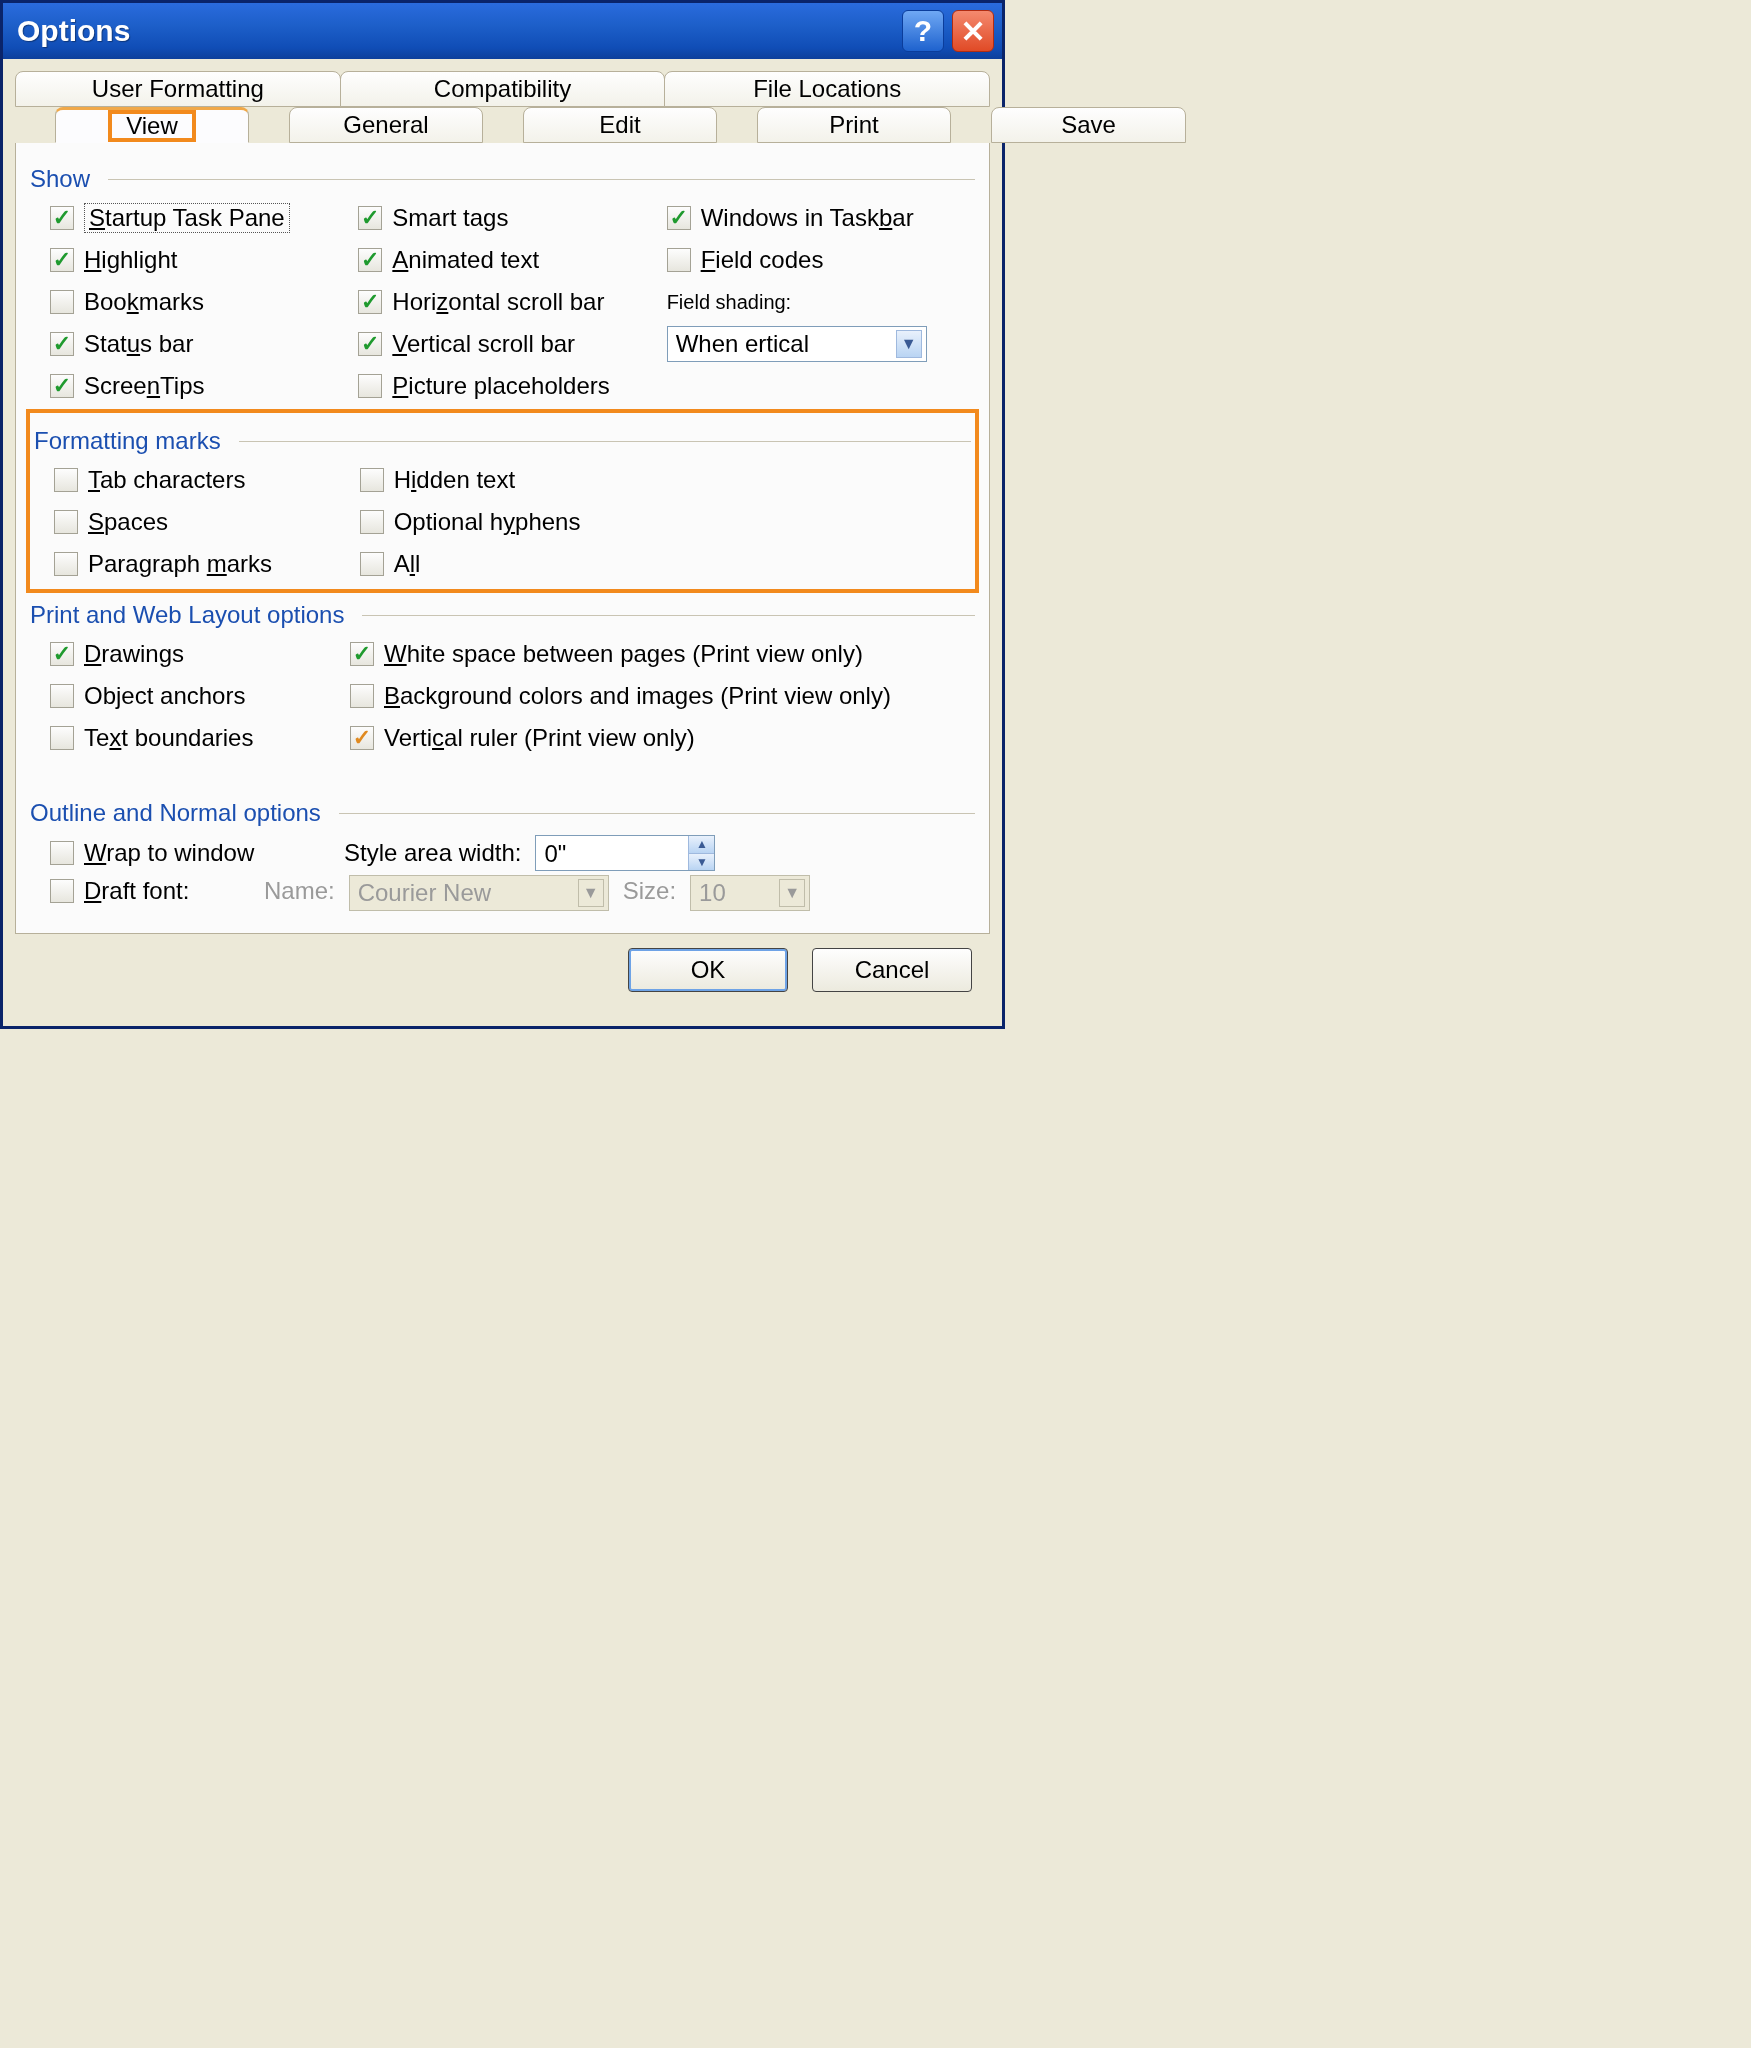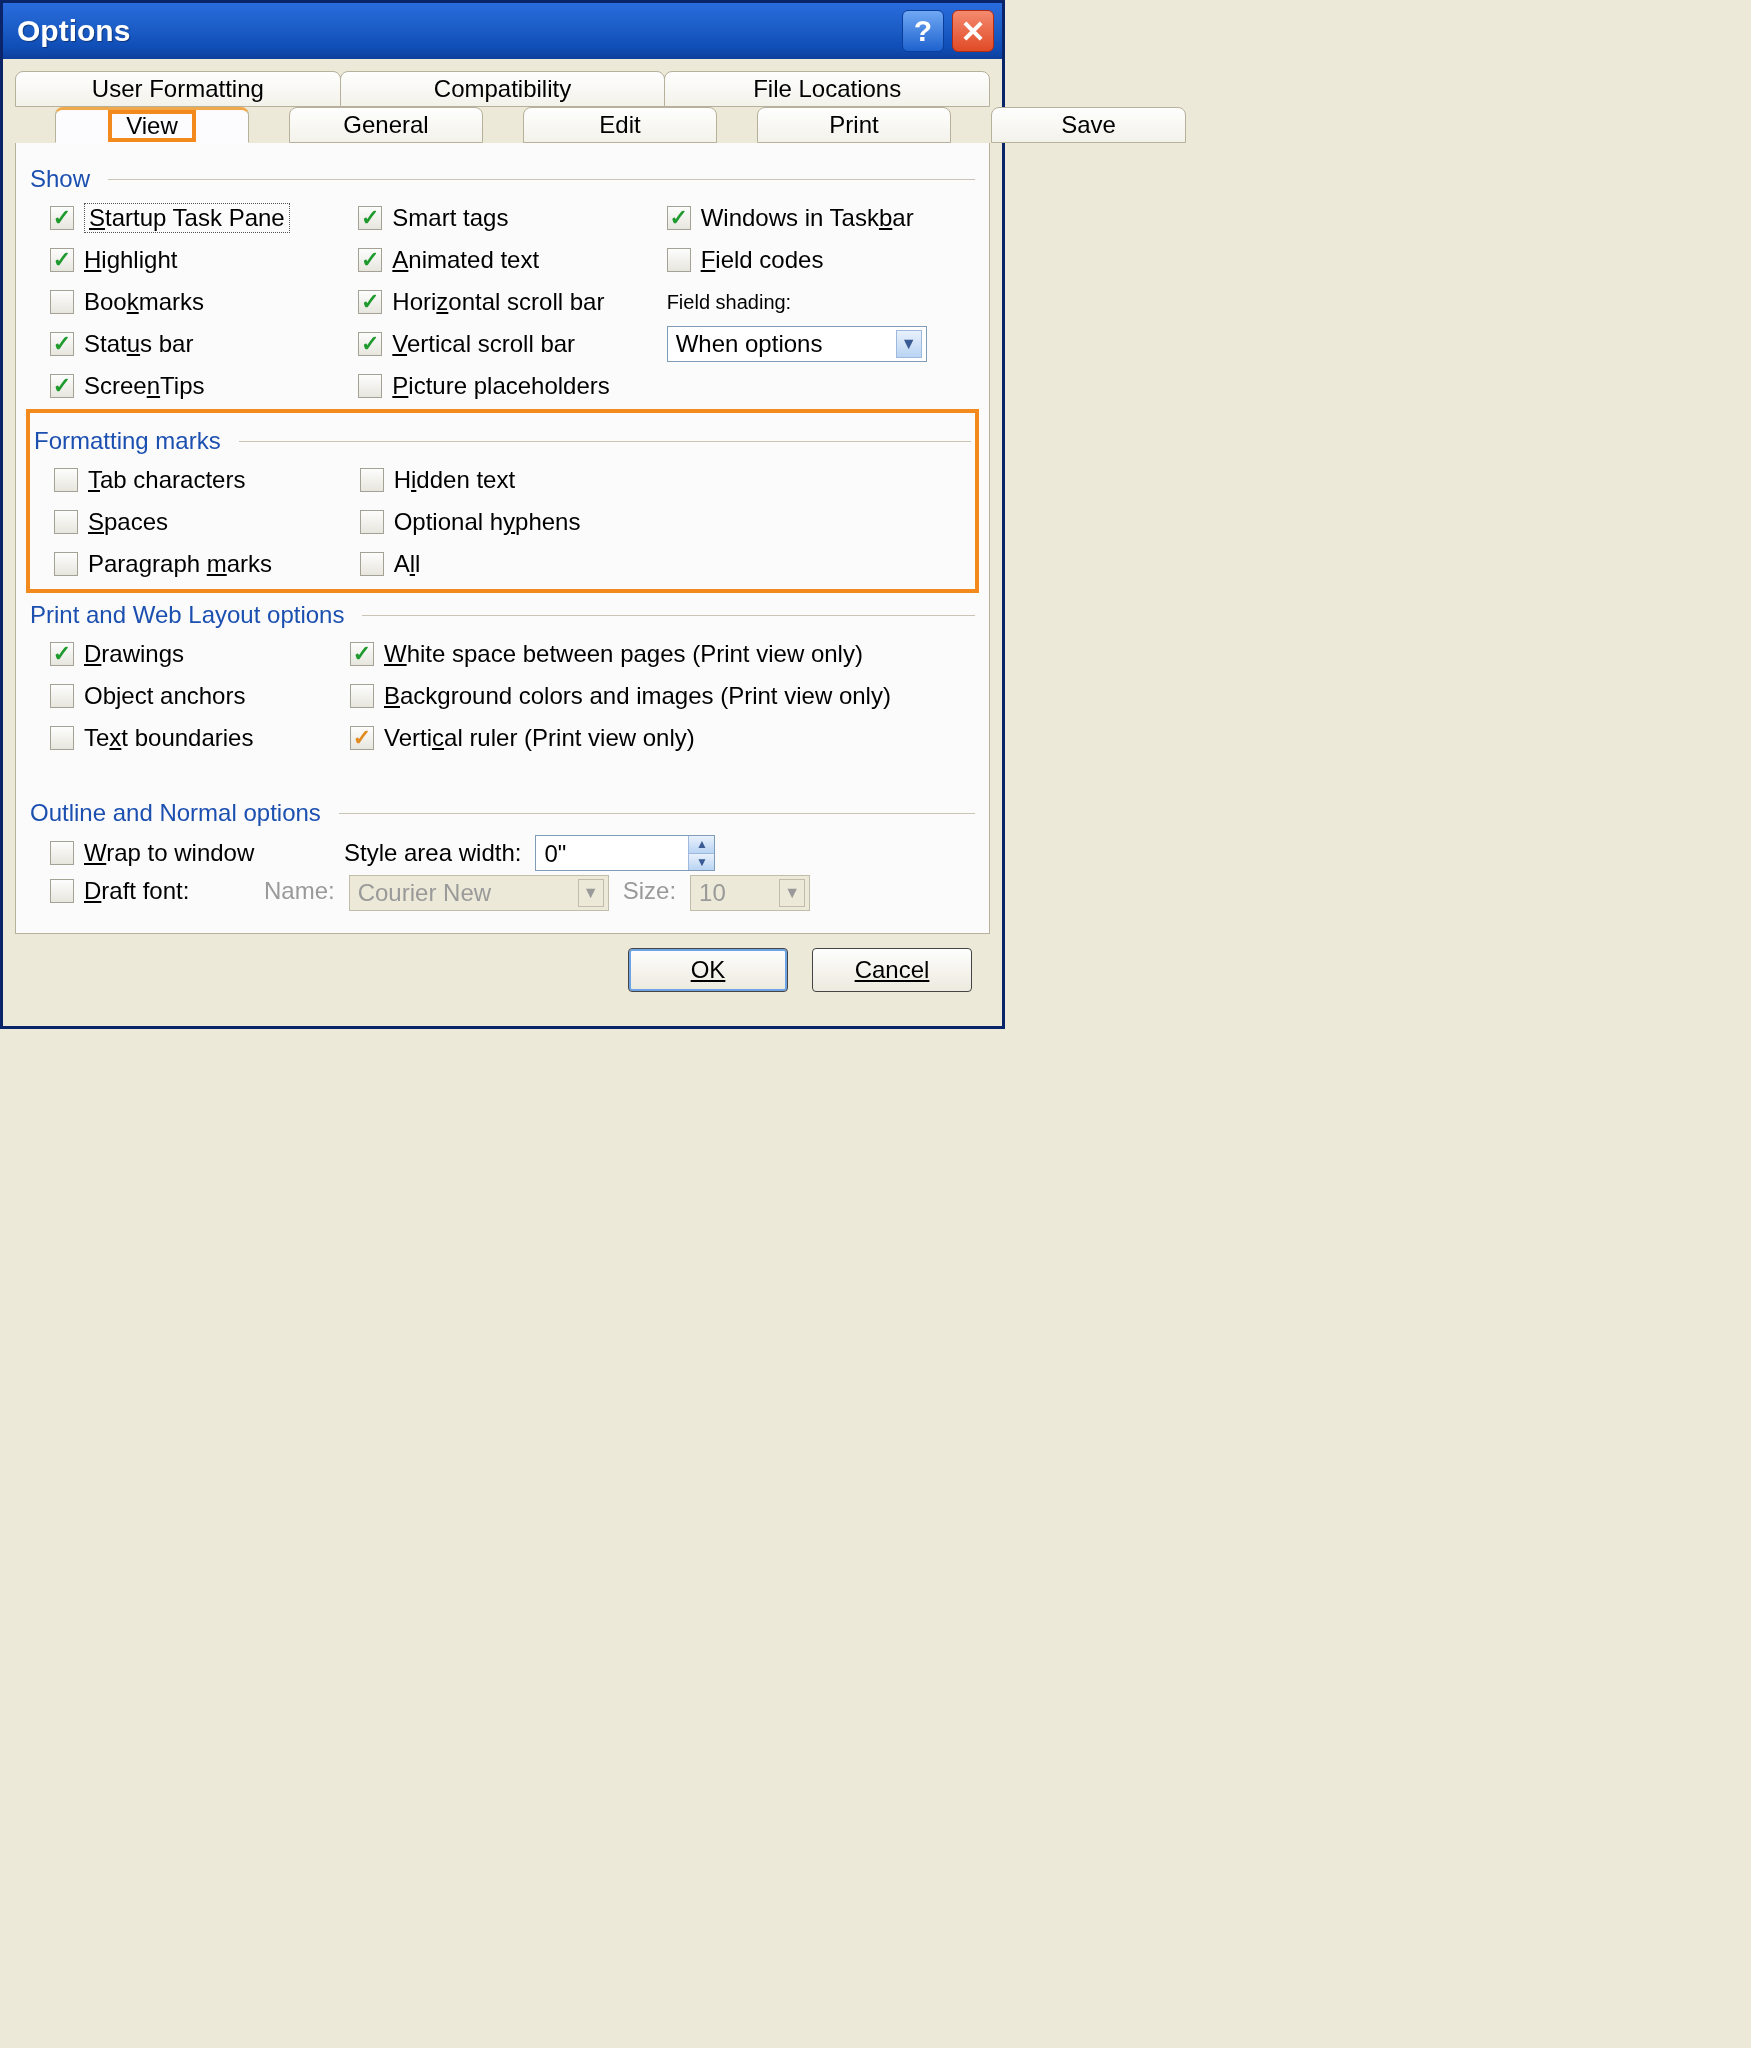--- a/index.html
+++ b/index.html
@@ -190,21 +190,20 @@
     display:flex;justify-content:flex-end;gap:24px;
     padding:14px 18px 22px 18px;
   }
   .btn {
     height:44px; width:160px;
     border:1px solid #444;
     background: linear-gradient(to bottom,#fefefe,#eceade);
     font-size:24px;
     display:flex;align-items:center;justify-content:center;
     border-radius:4px;
-    text-decoration:underline;
   }
   .btn.default { box-shadow: 0 0 0 2px #6ea3e6 inset; }
 
   .inline-row { display:flex; align-items:center; gap:14px; flex-wrap:wrap; }
   .inline-row .chk { min-width: 280px; }
 </style>
 </head>
 <body>
 
 <div class="window">
@@ -288,21 +287,21 @@
           <div class="chk">
             <span class="box checked"></span>
               <span class="lbl">Windows in Task<u>b</u>ar</span>
           </div>
           <div class="chk">
             <span class="box"></span>
               <span class="lbl"><u>F</u>ield codes</span>
           </div>
           <div class="field-label">Field shading:</div>
           <div class="select">
-            <span>When options</span>
+            <span>When ertical</span>
             <span class="arrow">▼</span>
           </div>
         </div>
       </div>
 
       <div class="highlight-region">
         <div class="section-title">Formatting marks</div>
         <div class="cols">
           <div class="col">
             <div class="chk">

